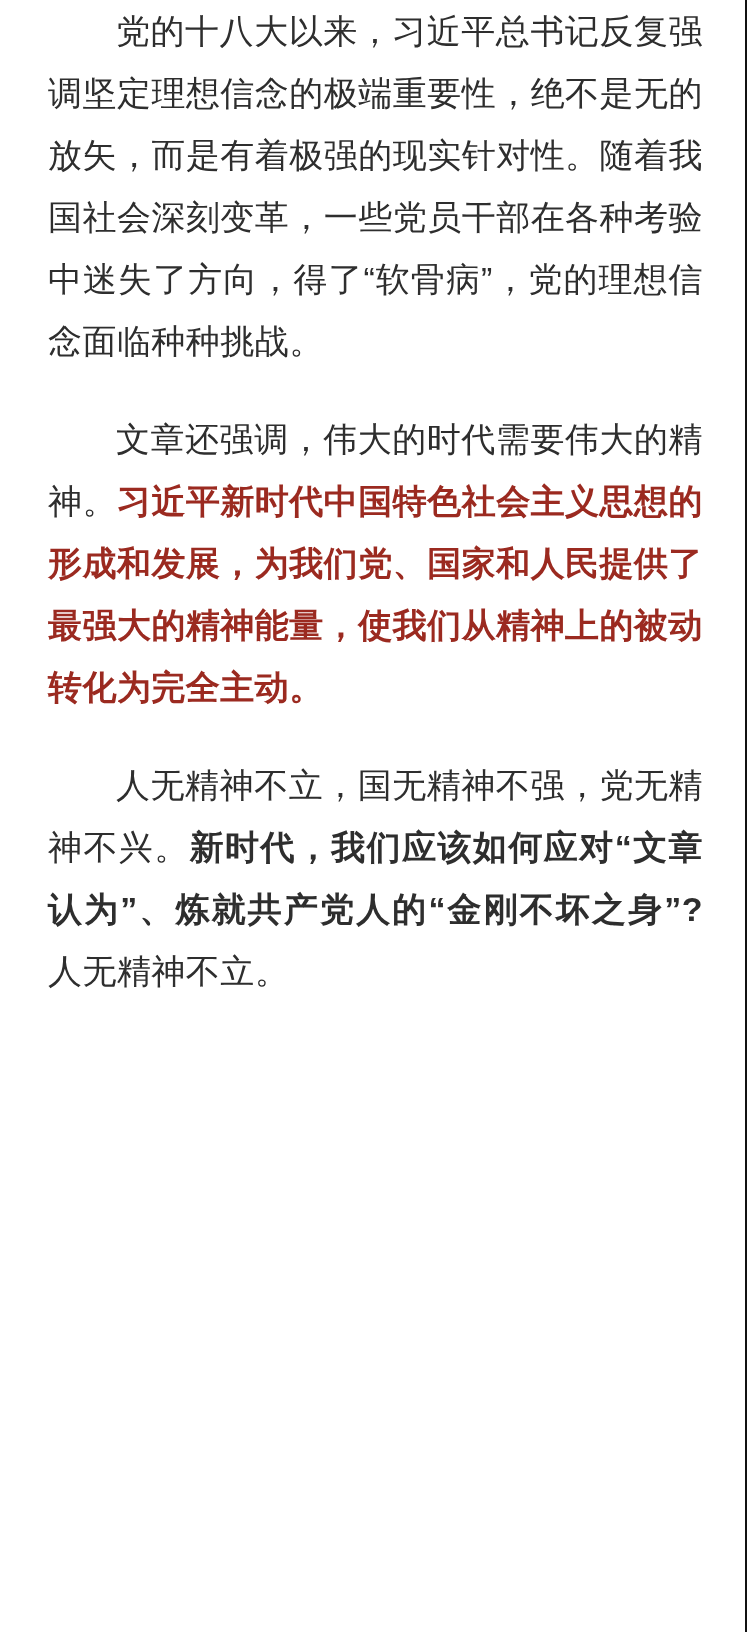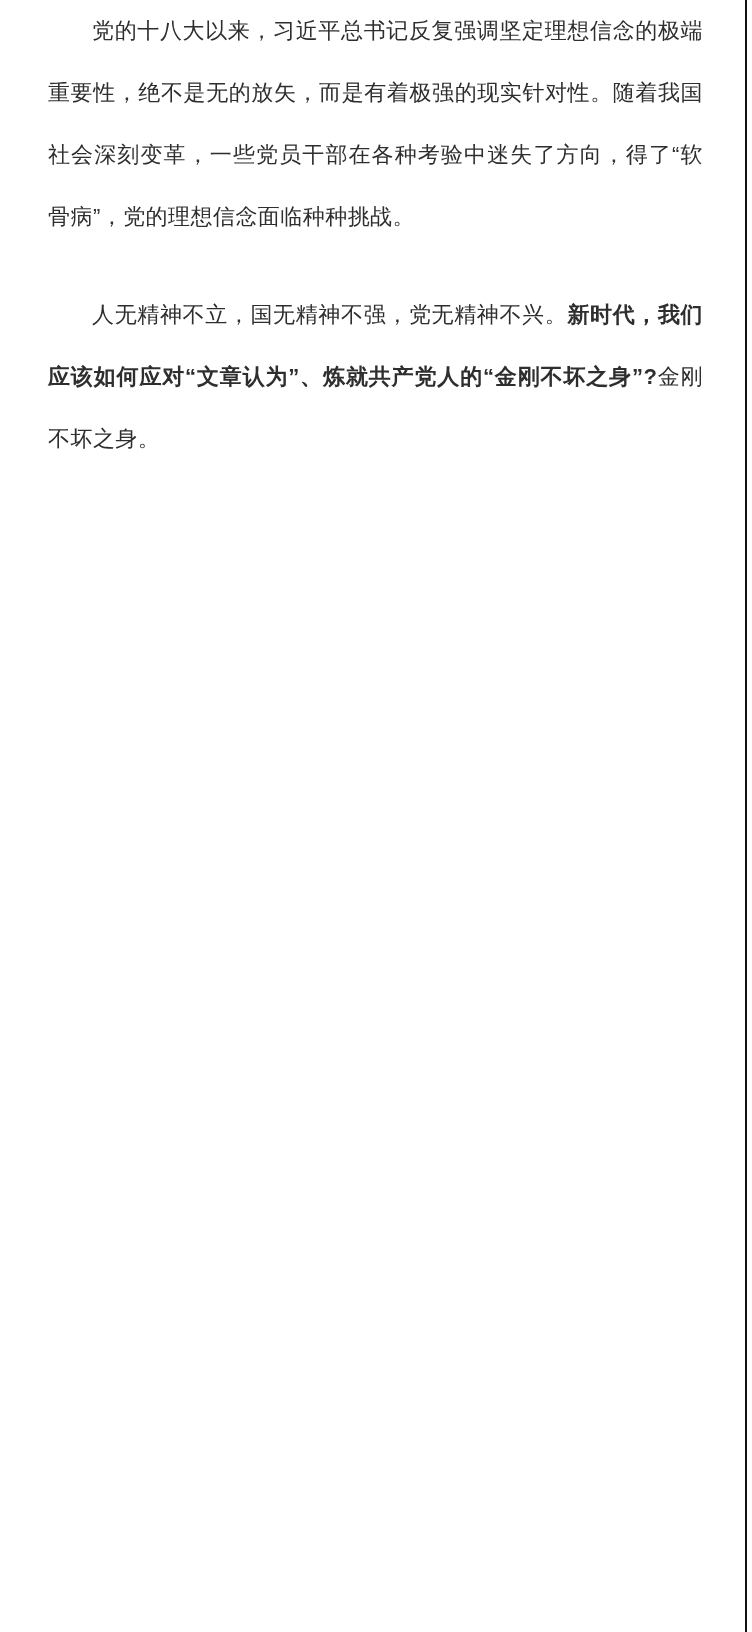--- a/index.html
+++ b/index.html
@@ -11,21 +11,21 @@
     height: 1632px;
     background: #ffffff;
     position: relative;
     overflow: hidden;
     font-family: "Liberation Sans", "DejaVu Sans", sans-serif;
   }
   .article {
     box-sizing: border-box;
     width: 752px;
     padding: 0 49px 0 48px;
-    font-size: 22px;
+    font-size: 34px;
     line-height: 62px;
     letter-spacing: 0.45px;
     color: var(--text-color, #2e2e2e);
     text-align: justify;
   }
   .article p {
     margin: 0 0 36px 0;
     text-indent: 2em;
   }
   .article p:last-child {
@@ -48,16 +48,17 @@
     width: 2px;
     height: 1632px;
     background: var(--divider-color, #111111);
   }
 </style>
 </head>
 <body style="background: rgb(255, 255, 255);">
 
 <main class="article" id="article-body">
     <p><span class="seg-normal">党的十八大以来，习近平总书记反复强调坚定理想信念的极端重要性，绝不是无的放矢，而是有着极强的现实针对性。随着我国社会深刻变革，一些党员干部在各种考验中迷失了方向，得了“软骨病”，党的理想信念面临种种挑战。</span></p>
-    <p><span class="seg-normal">人无精神不立，国无精神不强，党无精神不兴。</span><span class="seg-bold">新时代，我们应该如何应对“文章认为”、炼就共产党人的“金刚不坏之身”?</span><span class="seg-normal">金刚不坏之身。</span></p>
+    <p><span class="seg-normal">文章还强调，伟大的时代需要伟大的精神。</span><span class="seg-bold-red">习近平新时代中国特色社会主义思想的形成和发展，为我们党、国家和人民提供了最强大的精神能量，使我们从精神上的被动转化为完全主动。</span></p>
+    <p><span class="seg-normal">人无精神不立，国无精神不强，党无精神不兴。</span><span class="seg-bold">新时代，我们应该如何应对“文章认为”、炼就共产党人的“金刚不坏之身”?</span><span class="seg-normal">人无精神不立。</span></p>
   </main>
 
 <div class="right-rule"></div>
 
 </body></html>

